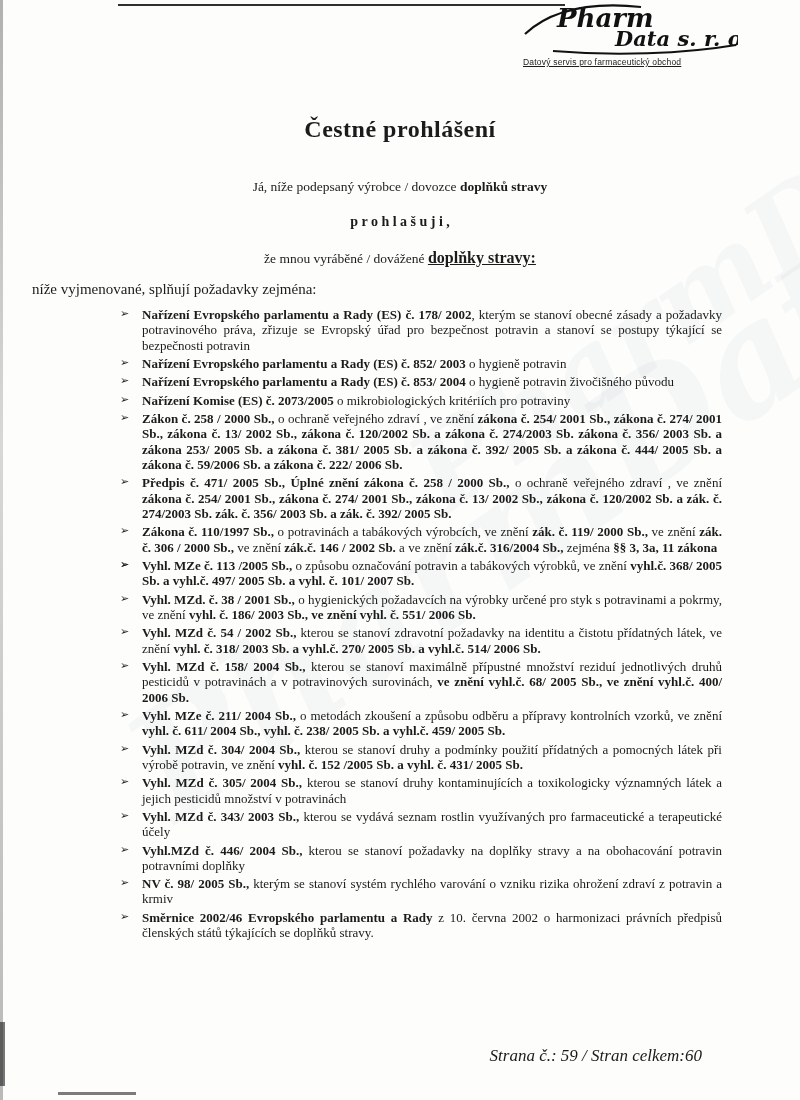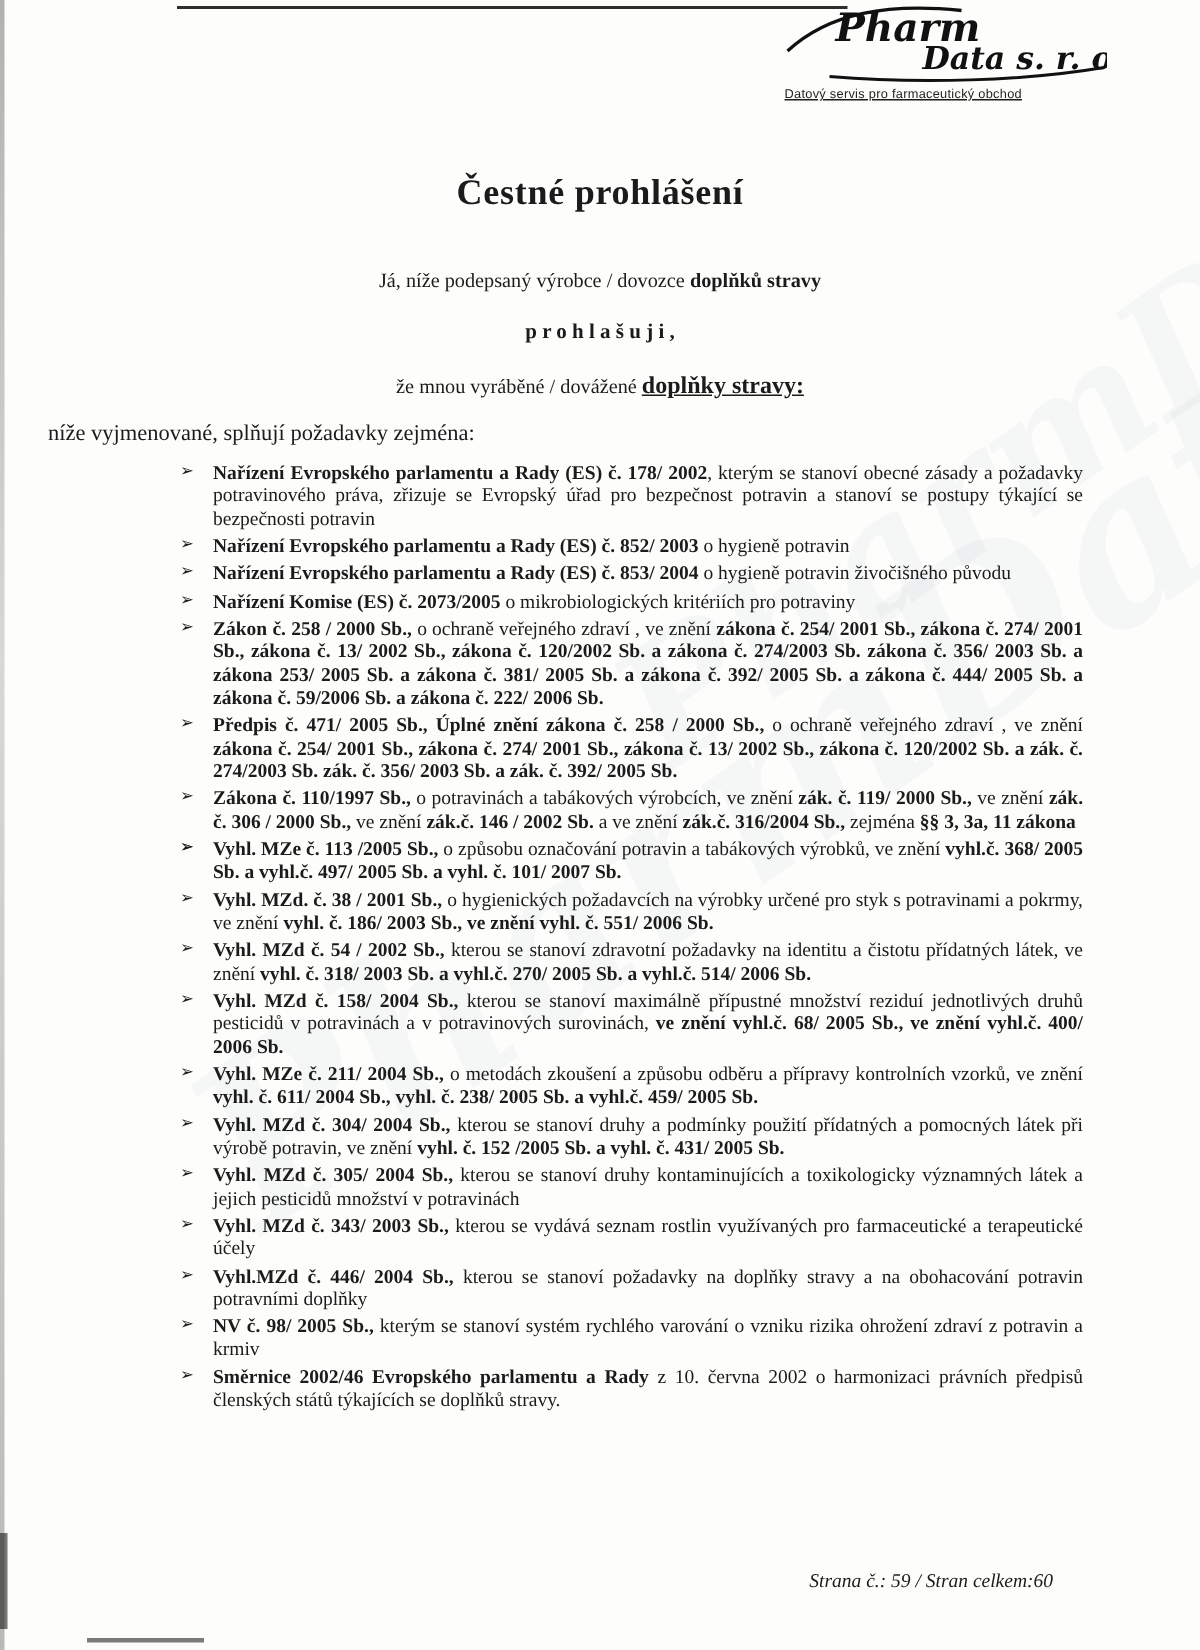--- a/index.html
+++ b/index.html
@@ -98,21 +98,21 @@
     font-size: 11px;
     font-family: "DejaVu Sans", sans-serif;
   }
   .reg-item .b { font-weight: bold; }
 
   
   .footer {
     position: absolute;
     top: 1046px;
     right: 98px;
-    font-size: 13px;
+    font-size: 17px;
     font-style: italic;
   }
 </style>
 </head>
 <body>
 
 <div class="page">
 
   <div class="scan-top-line"></div>
   <div class="scan-left-edge"></div>

